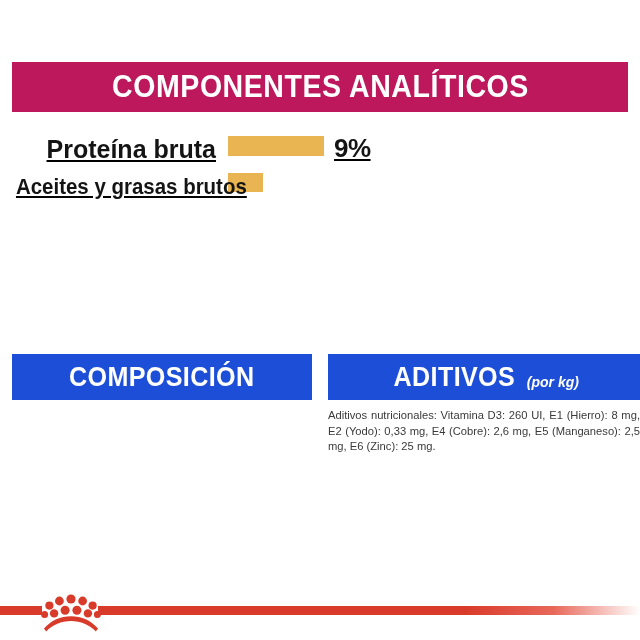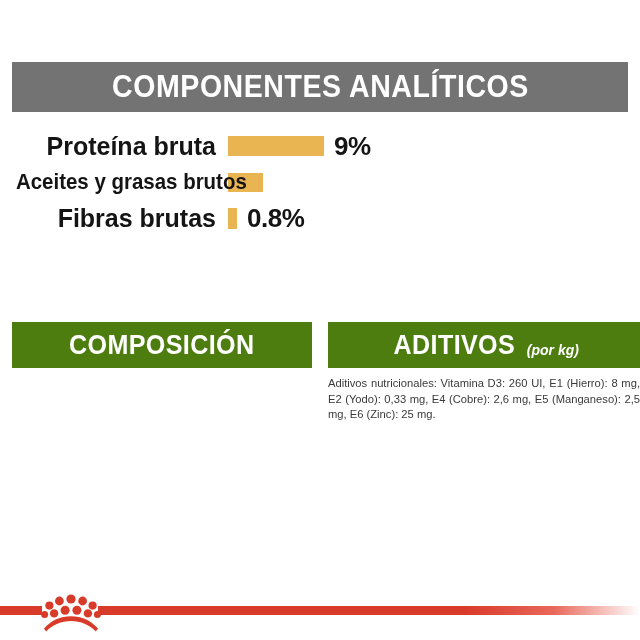--- a/index.html
+++ b/index.html
@@ -7,39 +7,40 @@
     width:640px; height:640px;
     background:#ffffff;
     font-family:"Liberation Sans", sans-serif;
     -webkit-font-smoothing:antialiased;
   }
   .page{ position:relative; width:640px; height:640px; overflow:hidden; background:#fff; }
 
   
   .banner{
     position:absolute; left:12px; top:62px; width:616px; height:50px;
-    background:#737373;
+    background:#be185d;
     display:flex; align-items:center; justify-content:center;
   }
   .banner-title{
     color:#ffffff;
     font-size:31px;
     font-weight:bold;
     letter-spacing:.6px;
     font-family:"Liberation Sans", sans-serif;
     transform:scaleX(.92);
     white-space:nowrap;
   }
 
   
   .rows{ position:absolute; left:0; top:128px; width:640px; }
   .row{
-    display:flex; align-items:center;
+    display:flex; align-items:flex-end;
     height:36px;
     width:640px;
+    text-decoration:underline;
   }
   .row-label{
     width:228px;
     text-align:right;
     padding-right:12px;
     color:#141414;
     font-weight:bold;
     white-space:nowrap;
     font-family:"Liberation Sans", sans-serif;
   }
@@ -67,23 +68,24 @@
   }
 
   
   .cols{ position:absolute; top:322px; left:0; width:640px; display:flex; }
   .col{ width:320px; }
   .col-left{ padding-left:12px; padding-right:8px; }
   .col-right{ padding-left:8px; padding-right:0; }
 
   .sec-head{
     height:46px;
-    background:#4d7c0f;
+    background:#1d4ed8;
     display:flex; align-items:center; justify-content:center;
     gap:7px;
+    margin-top:32px;
   }
   .sec-title{
     color:#ffffff;
     font-size:27px;
     font-weight:bold;
     letter-spacing:.4px;
     transform:scaleX(.93);
     white-space:nowrap;
     font-family:"Liberation Sans", sans-serif;
   }
@@ -138,27 +140,20 @@
       <div class="row-value">9%</div>
     </div>
 
     <div class="row">
       <div class="row-label">Aceites y grasas brutos</div>
       <div class="bar-wrap">
         <span class="bar" style="width:35px"></span>
       </div>
     </div>
 
-    <div class="row">
-      <div class="row-label">Fibras brutas</div>
-      <div class="bar-wrap">
-        <span class="bar" style="width:9px"></span>
-      </div>
-      <div class="row-value">0.8%</div>
-    </div>
 
   </div>
 
   <div class="cols">
 
     <div class="col col-left">
       <div class="sec-head">
         <span class="sec-title">COMPOSICIÓN</span>
       </div>
     </div>

